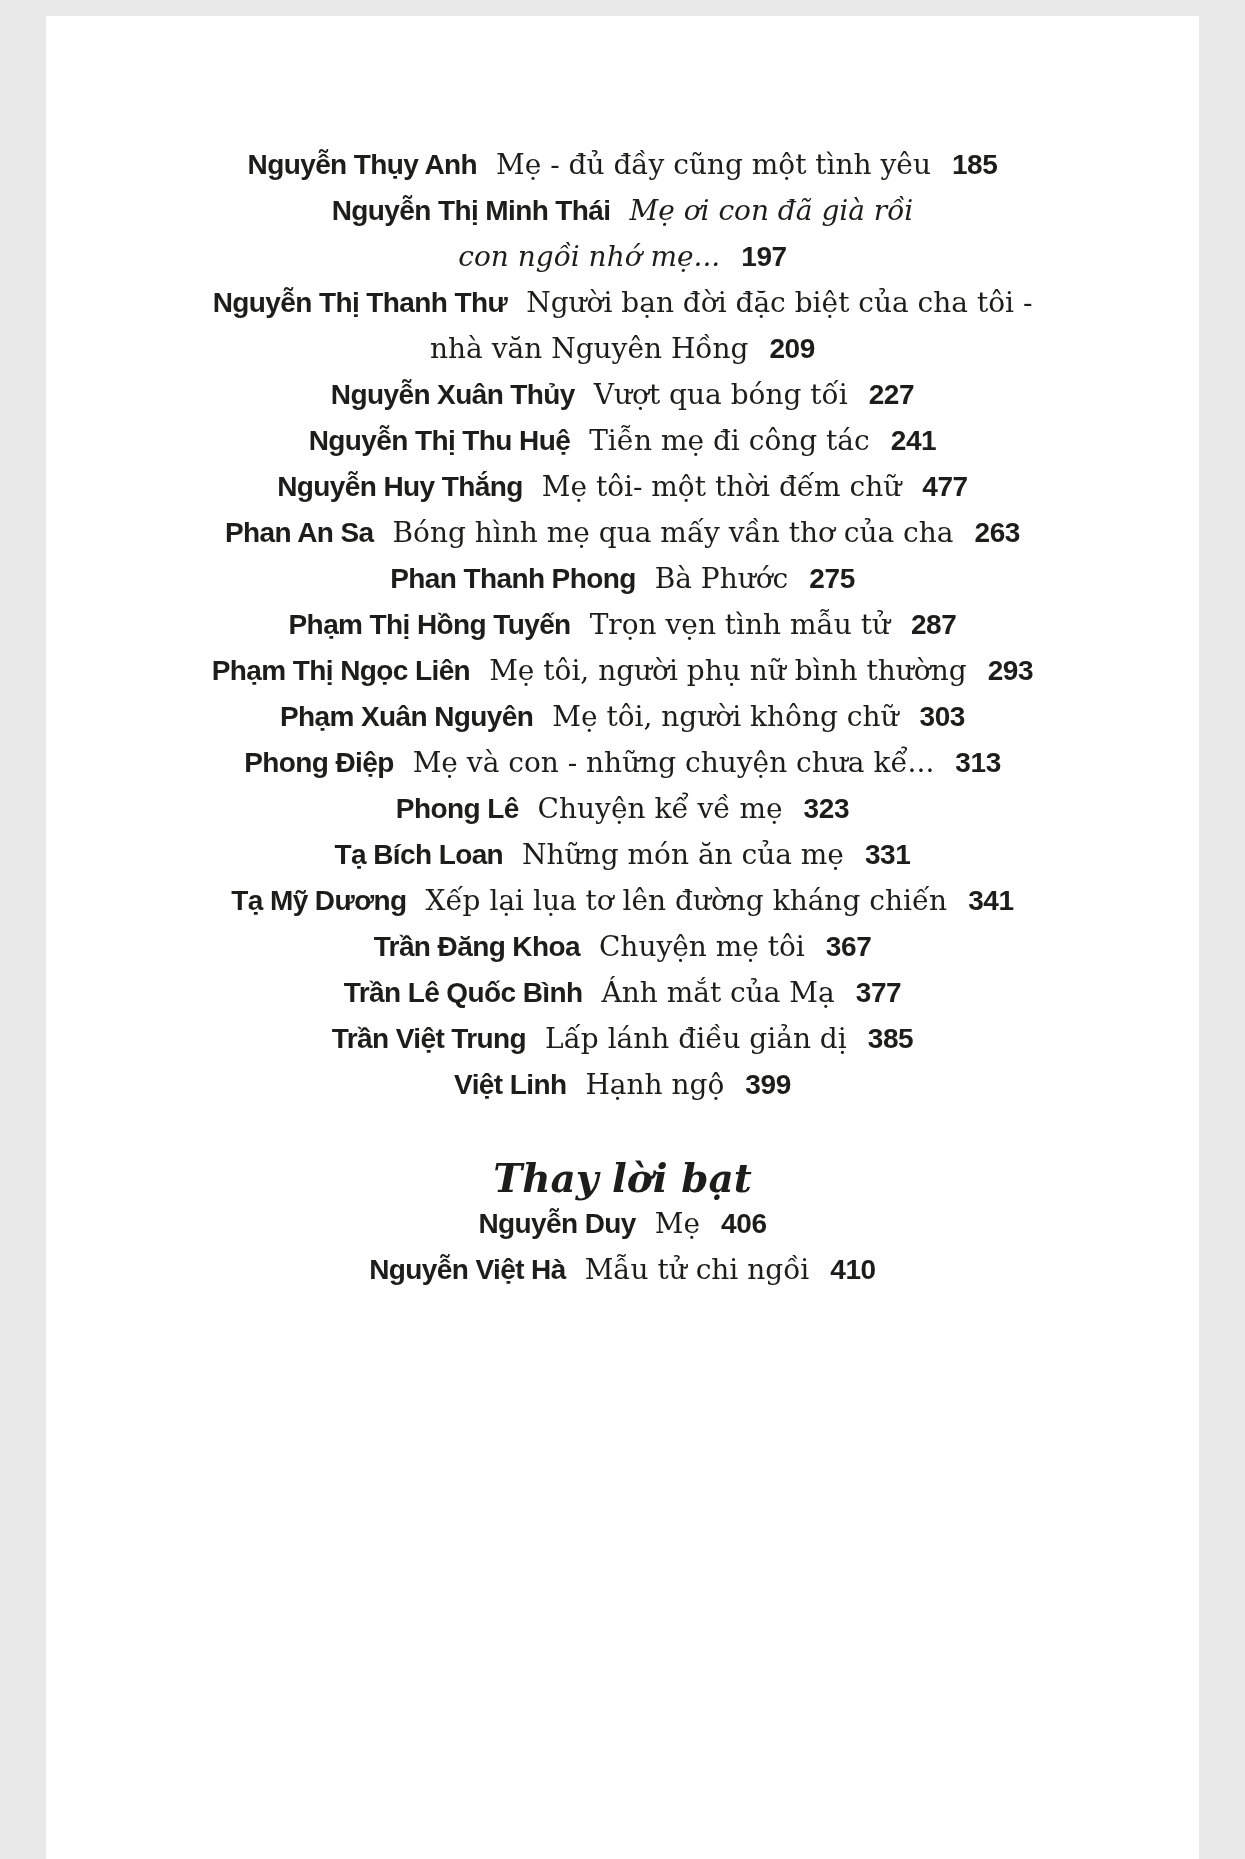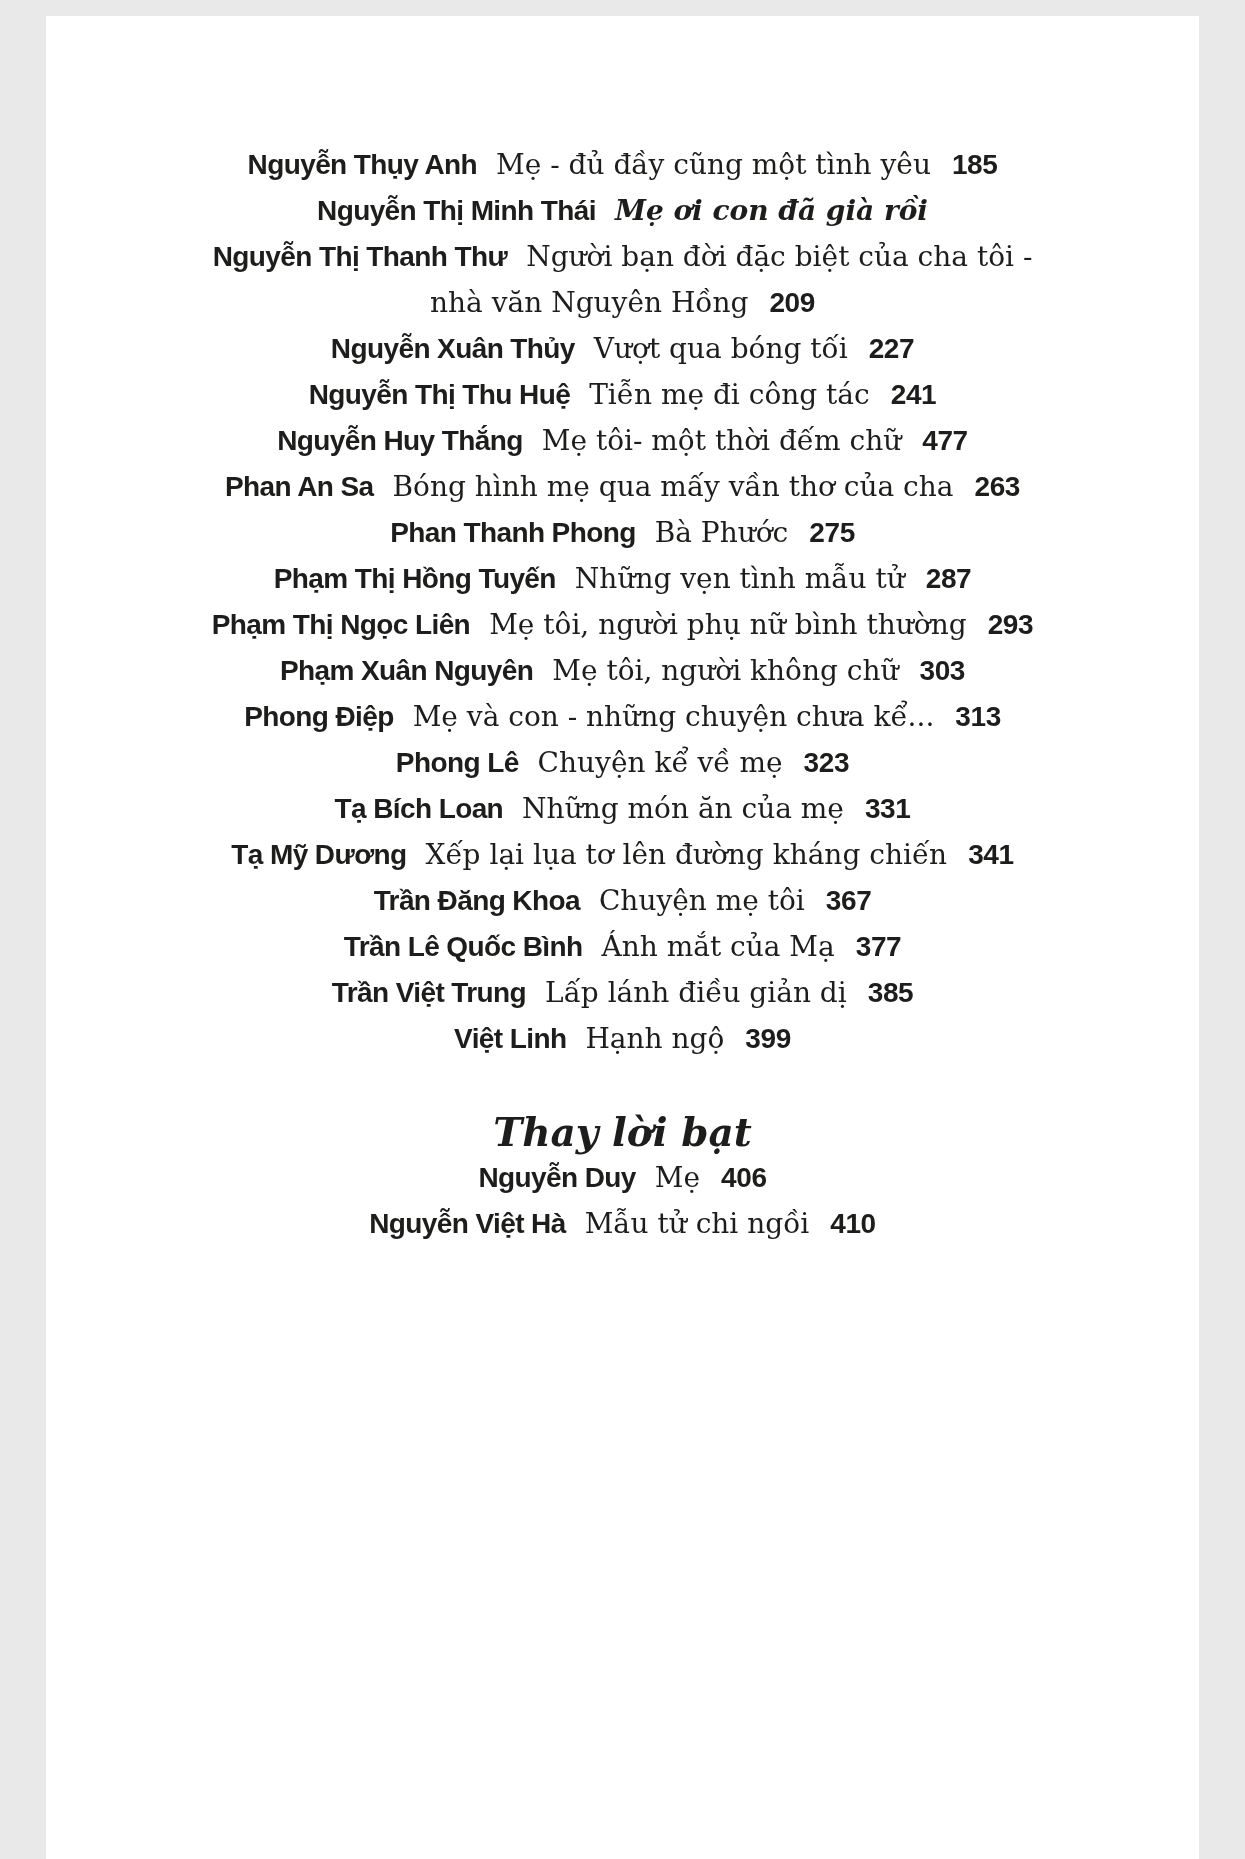--- a/index.html
+++ b/index.html
@@ -31,21 +31,20 @@
     font-weight: 700;
     letter-spacing: -0.6px;
     margin-right: 19px;
   }
   .title {
     font-family: "DejaVu Serif", "Liberation Serif", serif;
     font-weight: 400;
   }
   .title.italic {
     font-style: italic;
-    font-weight: bold;
   }
   .pagenum {
     font-family: "Liberation Sans", sans-serif;
     font-weight: 700;
     letter-spacing: -0.4px;
     margin-left: 21px;
   }
   .section-header {
     font-family: "DejaVu Serif", "Liberation Serif", serif;
     font-style: italic;
@@ -58,20 +57,21 @@
 </head>
 <body>
 
 <div class="book-page" style="background: rgb(255, 255, 255); color: rgb(29, 29, 27);">
   <div id="toc-main" class="toc-list">
       <div class="toc-entry">
         <div class="line"><span class="author">Nguyễn Thụy Anh</span><span class="title">Mẹ - đủ đầy cũng một tình yêu</span><span class="pagenum">185</span></div>
       </div>
       <div class="toc-entry">
         <div class="line"><span class="author">Nguyễn Thị Minh Thái</span><span class="title italic">Mẹ ơi con đã già rồi</span></div>
+        <div class="line"><span class="title italic">con ngồi nhớ mẹ...</span><span class="pagenum">197</span></div>
       </div>
       <div class="toc-entry">
         <div class="line"><span class="author">Nguyễn Thị Thanh Thư</span><span class="title">Người bạn đời đặc biệt của cha tôi -</span></div>
         <div class="line"><span class="title">nhà văn Nguyên Hồng</span><span class="pagenum">209</span></div>
       </div>
       <div class="toc-entry">
         <div class="line"><span class="author">Nguyễn Xuân Thủy</span><span class="title">Vượt qua bóng tối</span><span class="pagenum">227</span></div>
       </div>
       <div class="toc-entry">
         <div class="line"><span class="author">Nguyễn Thị Thu Huệ</span><span class="title">Tiễn mẹ đi công tác</span><span class="pagenum">241</span></div>
@@ -79,21 +79,21 @@
       <div class="toc-entry">
         <div class="line"><span class="author">Nguyễn Huy Thắng</span><span class="title">Mẹ tôi- một thời đếm chữ</span><span class="pagenum">477</span></div>
       </div>
       <div class="toc-entry">
         <div class="line"><span class="author">Phan An Sa</span><span class="title">Bóng hình mẹ qua mấy vần thơ của cha</span><span class="pagenum">263</span></div>
       </div>
       <div class="toc-entry">
         <div class="line"><span class="author">Phan Thanh Phong</span><span class="title">Bà Phước</span><span class="pagenum">275</span></div>
       </div>
       <div class="toc-entry">
-        <div class="line"><span class="author">Phạm Thị Hồng Tuyến</span><span class="title">Những vẹn tình mẫu tử</span><span class="pagenum">287</span></div>
+        <div class="line"><span class="author">Phạm Thị Hồng Tuyến</span><span class="title">Trọn vẹn tình mẫu tử</span><span class="pagenum">287</span></div>
       </div>
       <div class="toc-entry">
         <div class="line"><span class="author">Phạm Thị Ngọc Liên</span><span class="title">Mẹ tôi, người phụ nữ bình thường</span><span class="pagenum">293</span></div>
       </div>
       <div class="toc-entry">
         <div class="line"><span class="author">Phạm Xuân Nguyên</span><span class="title">Mẹ tôi, người không chữ</span><span class="pagenum">303</span></div>
       </div>
       <div class="toc-entry">
         <div class="line"><span class="author">Phong Điệp</span><span class="title">Mẹ và con - những chuyện chưa kể...</span><span class="pagenum">313</span></div>
       </div>

